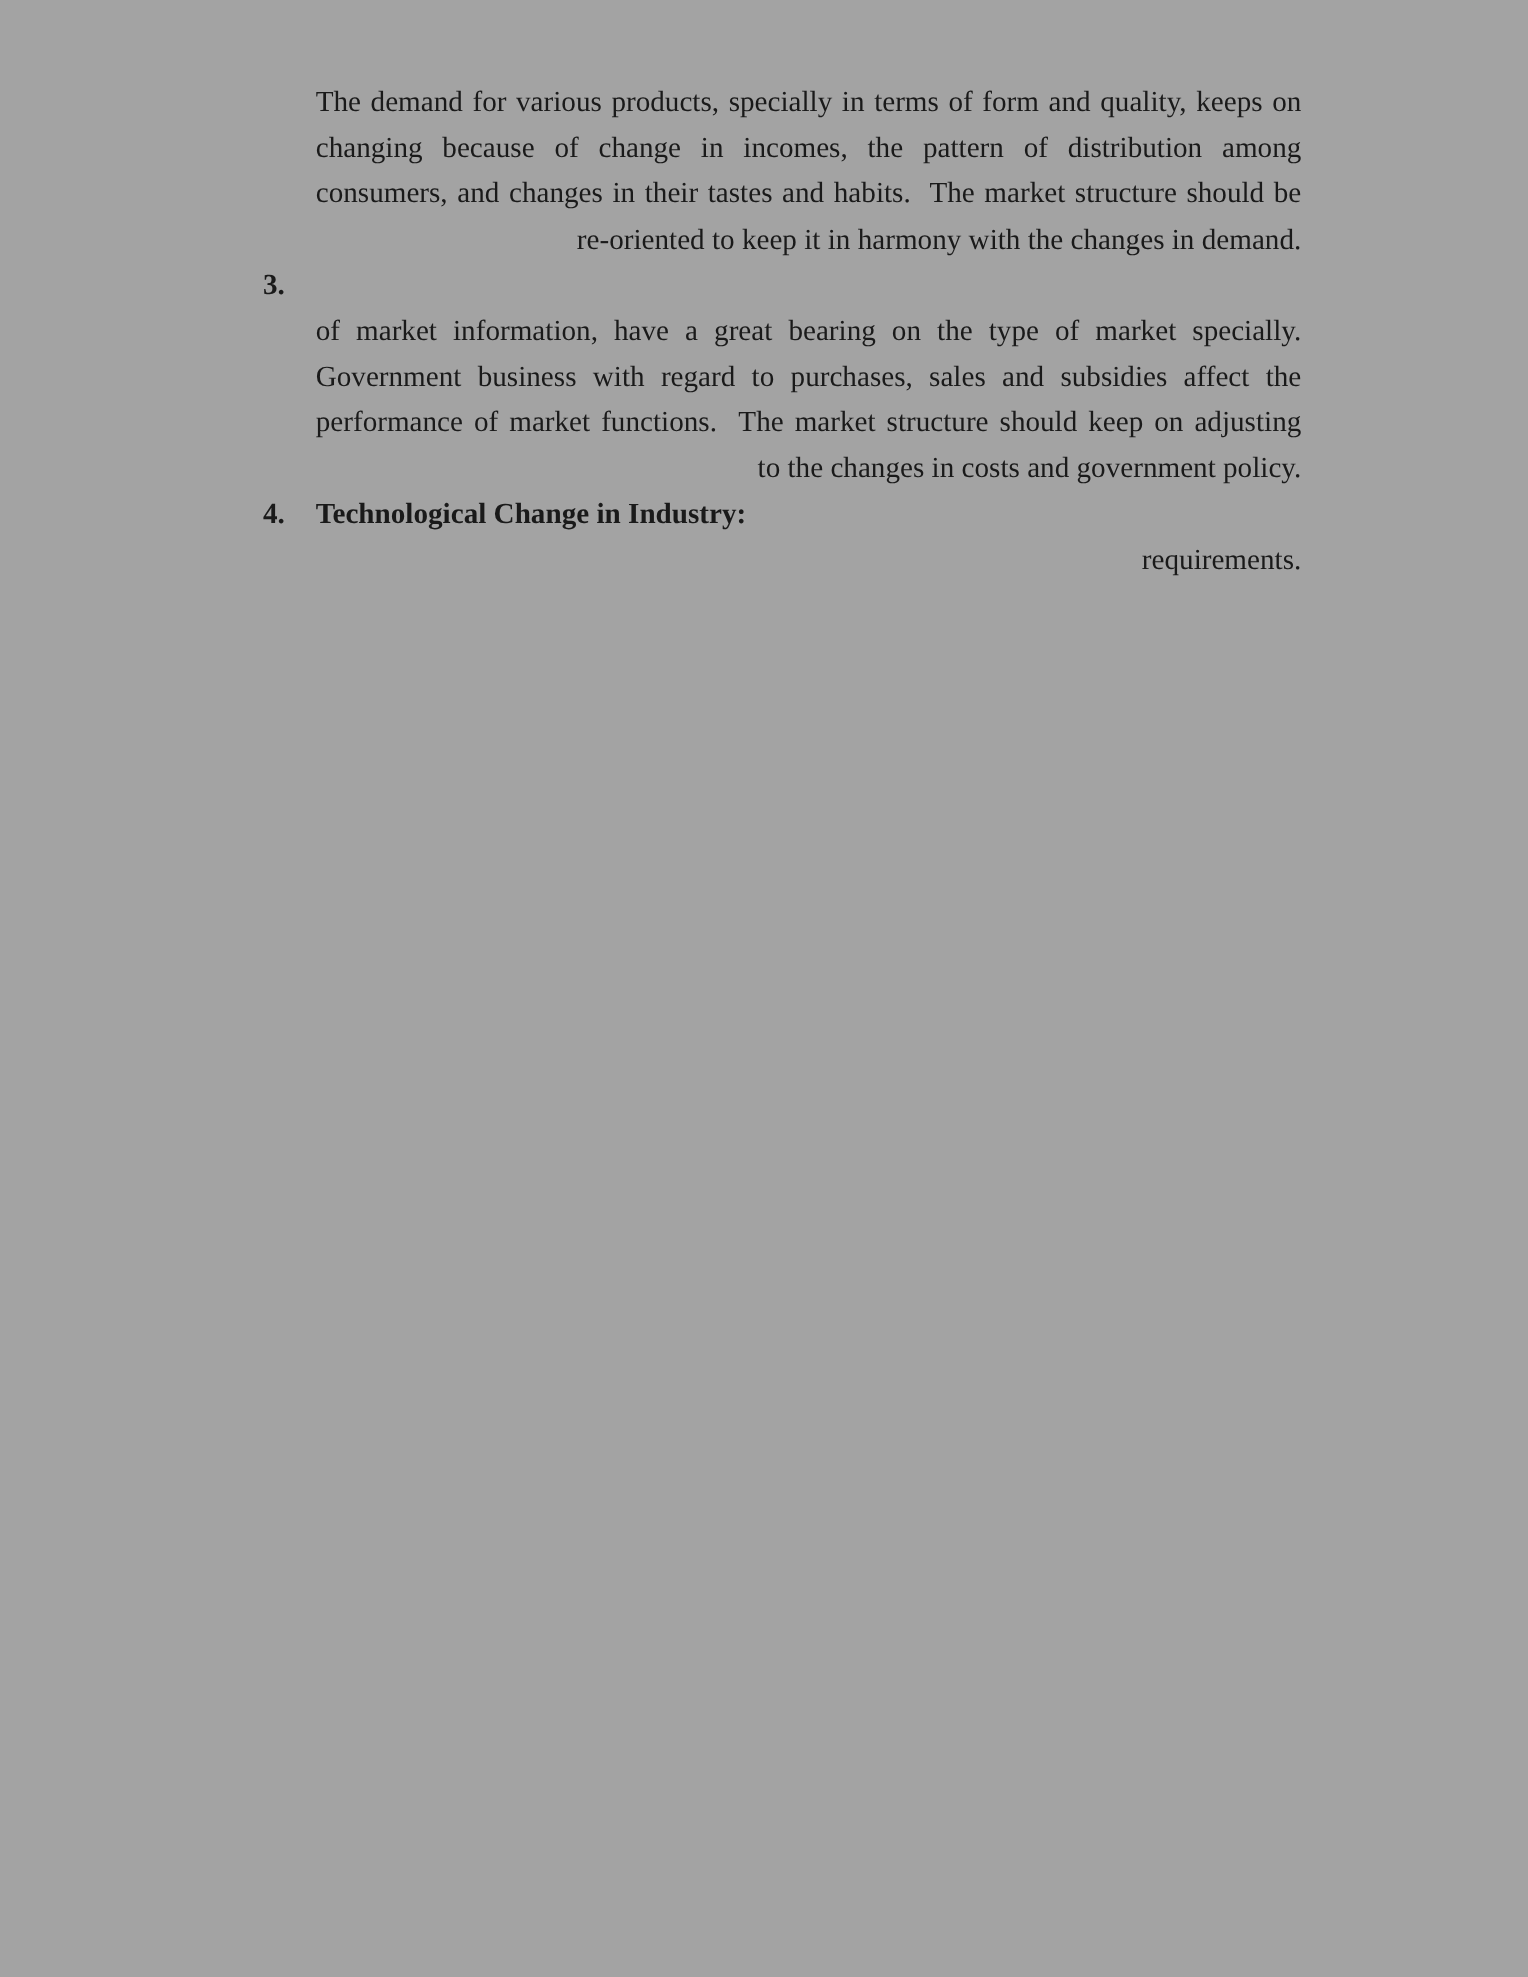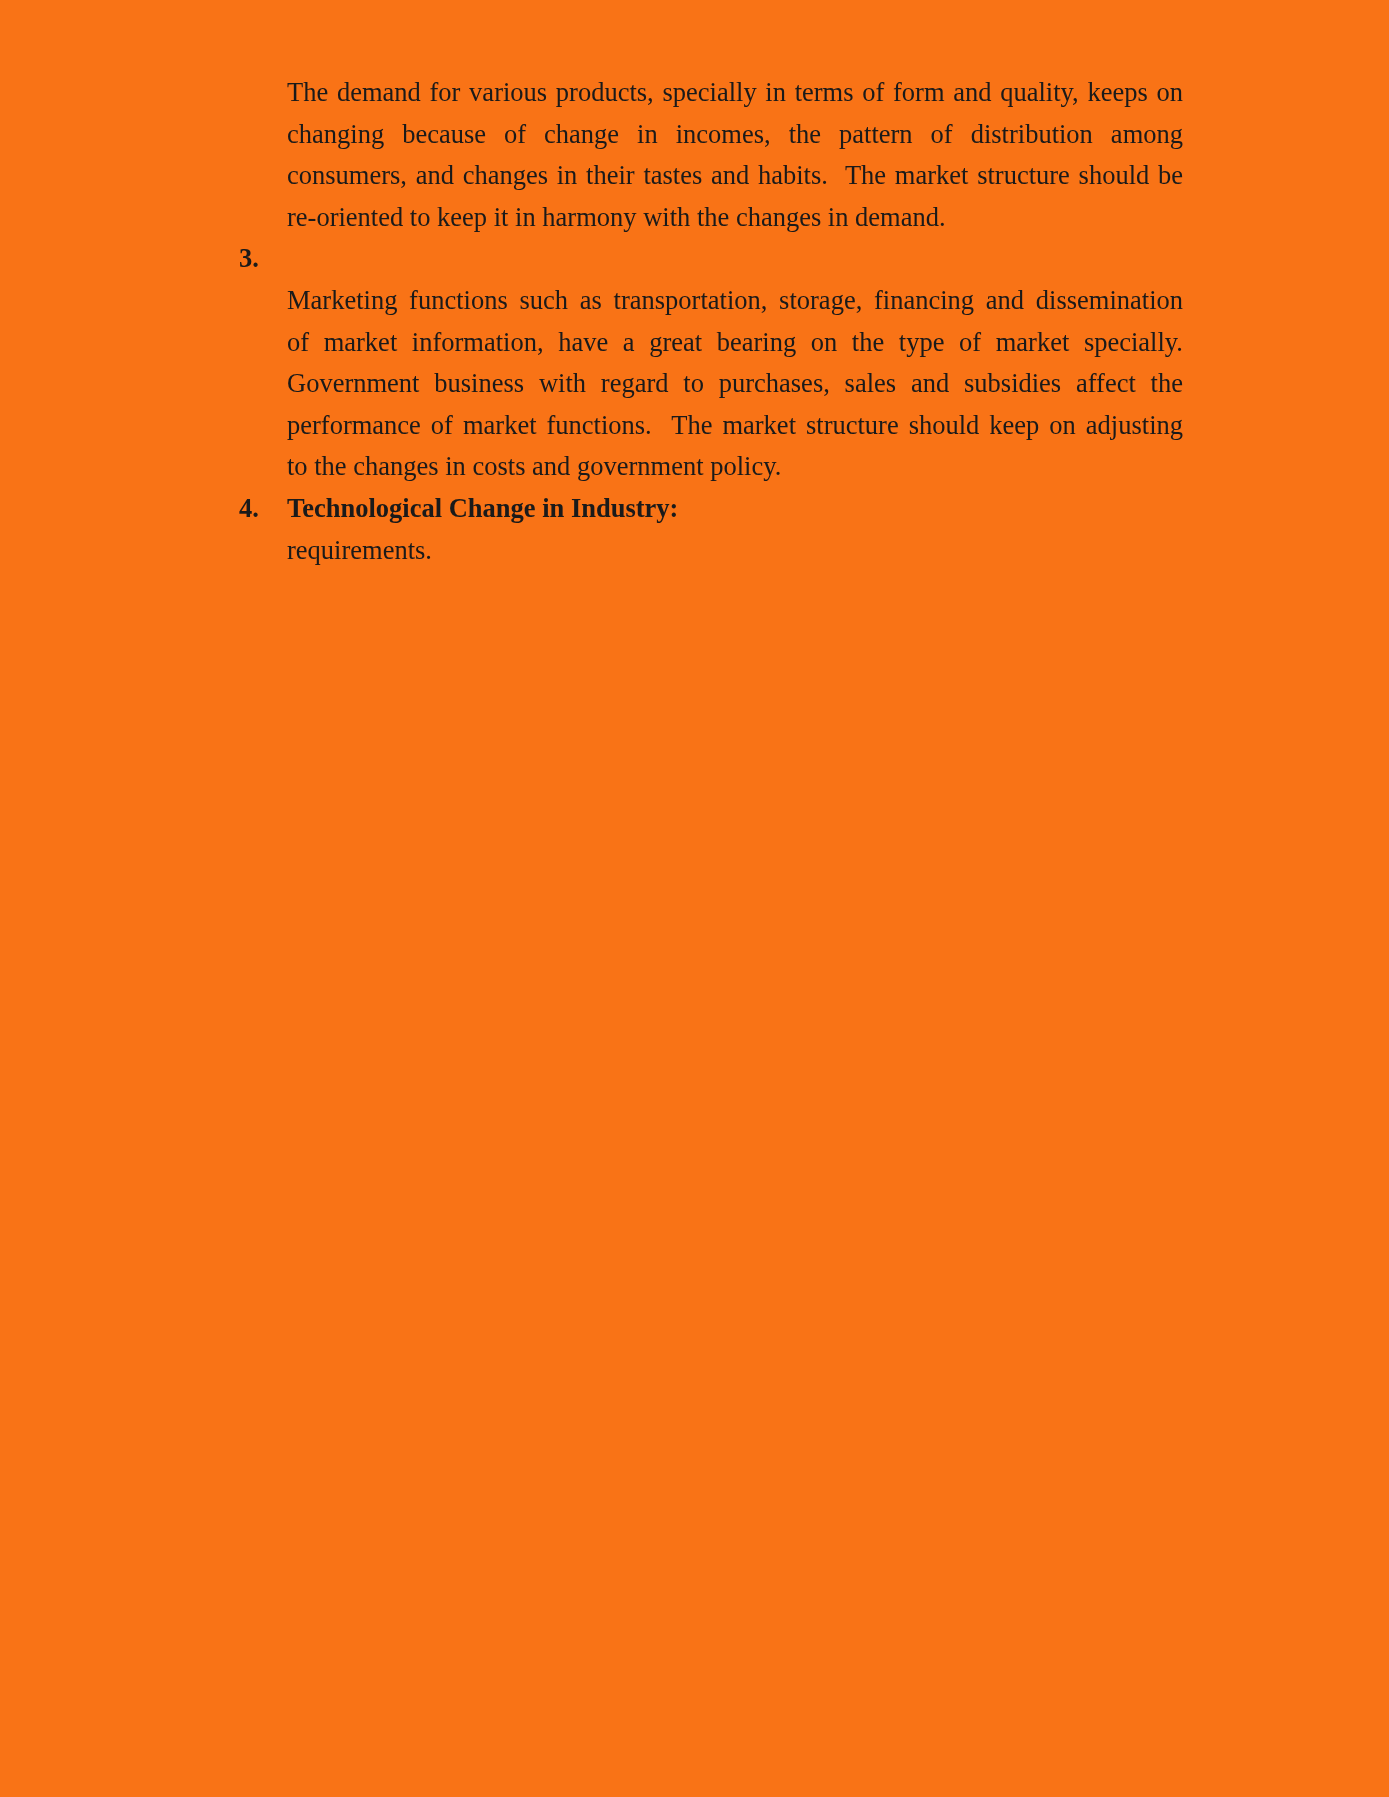--- a/index.html
+++ b/index.html
@@ -4,21 +4,21 @@
 <style>
   html, body {
     margin: 0;
     padding: 0;
     background: #ffffff;
   }
   .page {
     position: relative;
     width: 1389px;
     height: 1797px;
-    background: #f97316;
+    background: #a3a3a3;
     overflow: hidden;
     font-family: "Liberation Serif", "DejaVu Serif", serif;
     color: #1a1a1a;
   }
   .text-block {
     position: absolute;
     left: 287px;
     top: 72px;
     width: 896px;
     font-size: 26.5px;
@@ -29,21 +29,21 @@
     height: 41.6px;
     white-space: normal;
   }
   
   .just {
     text-align: justify;
     text-align-last: justify;
   }
   
   .last {
-    text-align: left;
+    text-align: right;
   }
   .heading-line {
     position: relative;
     font-weight: 700;
   }
   .list-number {
     position: absolute;
     left: -48px;
     top: 0;
     font-weight: 700;
@@ -57,21 +57,20 @@
 
     <div class="line just">The demand for various products, specially in terms of form and quality, keeps on</div>
     <div class="line just">changing because of change in incomes, the pattern of distribution among</div>
     <div class="line just">consumers, and changes in their tastes and habits.&nbsp; The market structure should be</div>
     <div class="line last">re-oriented to keep it in harmony with the changes in demand.</div>
 
     <div class="line heading-line">
       <span class="list-number">3.</span>
     </div>
 
-    <div class="line just">Marketing functions such as transportation, storage, financing and dissemination</div>
     <div class="line just">of market information, have a great bearing on the type of market specially.</div>
     <div class="line just">Government business with regard to purchases, sales and subsidies affect the</div>
     <div class="line just">performance of market functions.&nbsp; The market structure should keep on adjusting</div>
     <div class="line last">to the changes in costs and government policy.</div>
 
     <div class="line heading-line">
       <span class="list-number">4.</span><span>Technological Change in Industry:</span>
     </div>
 
     <div class="line last">requirements.</div>

